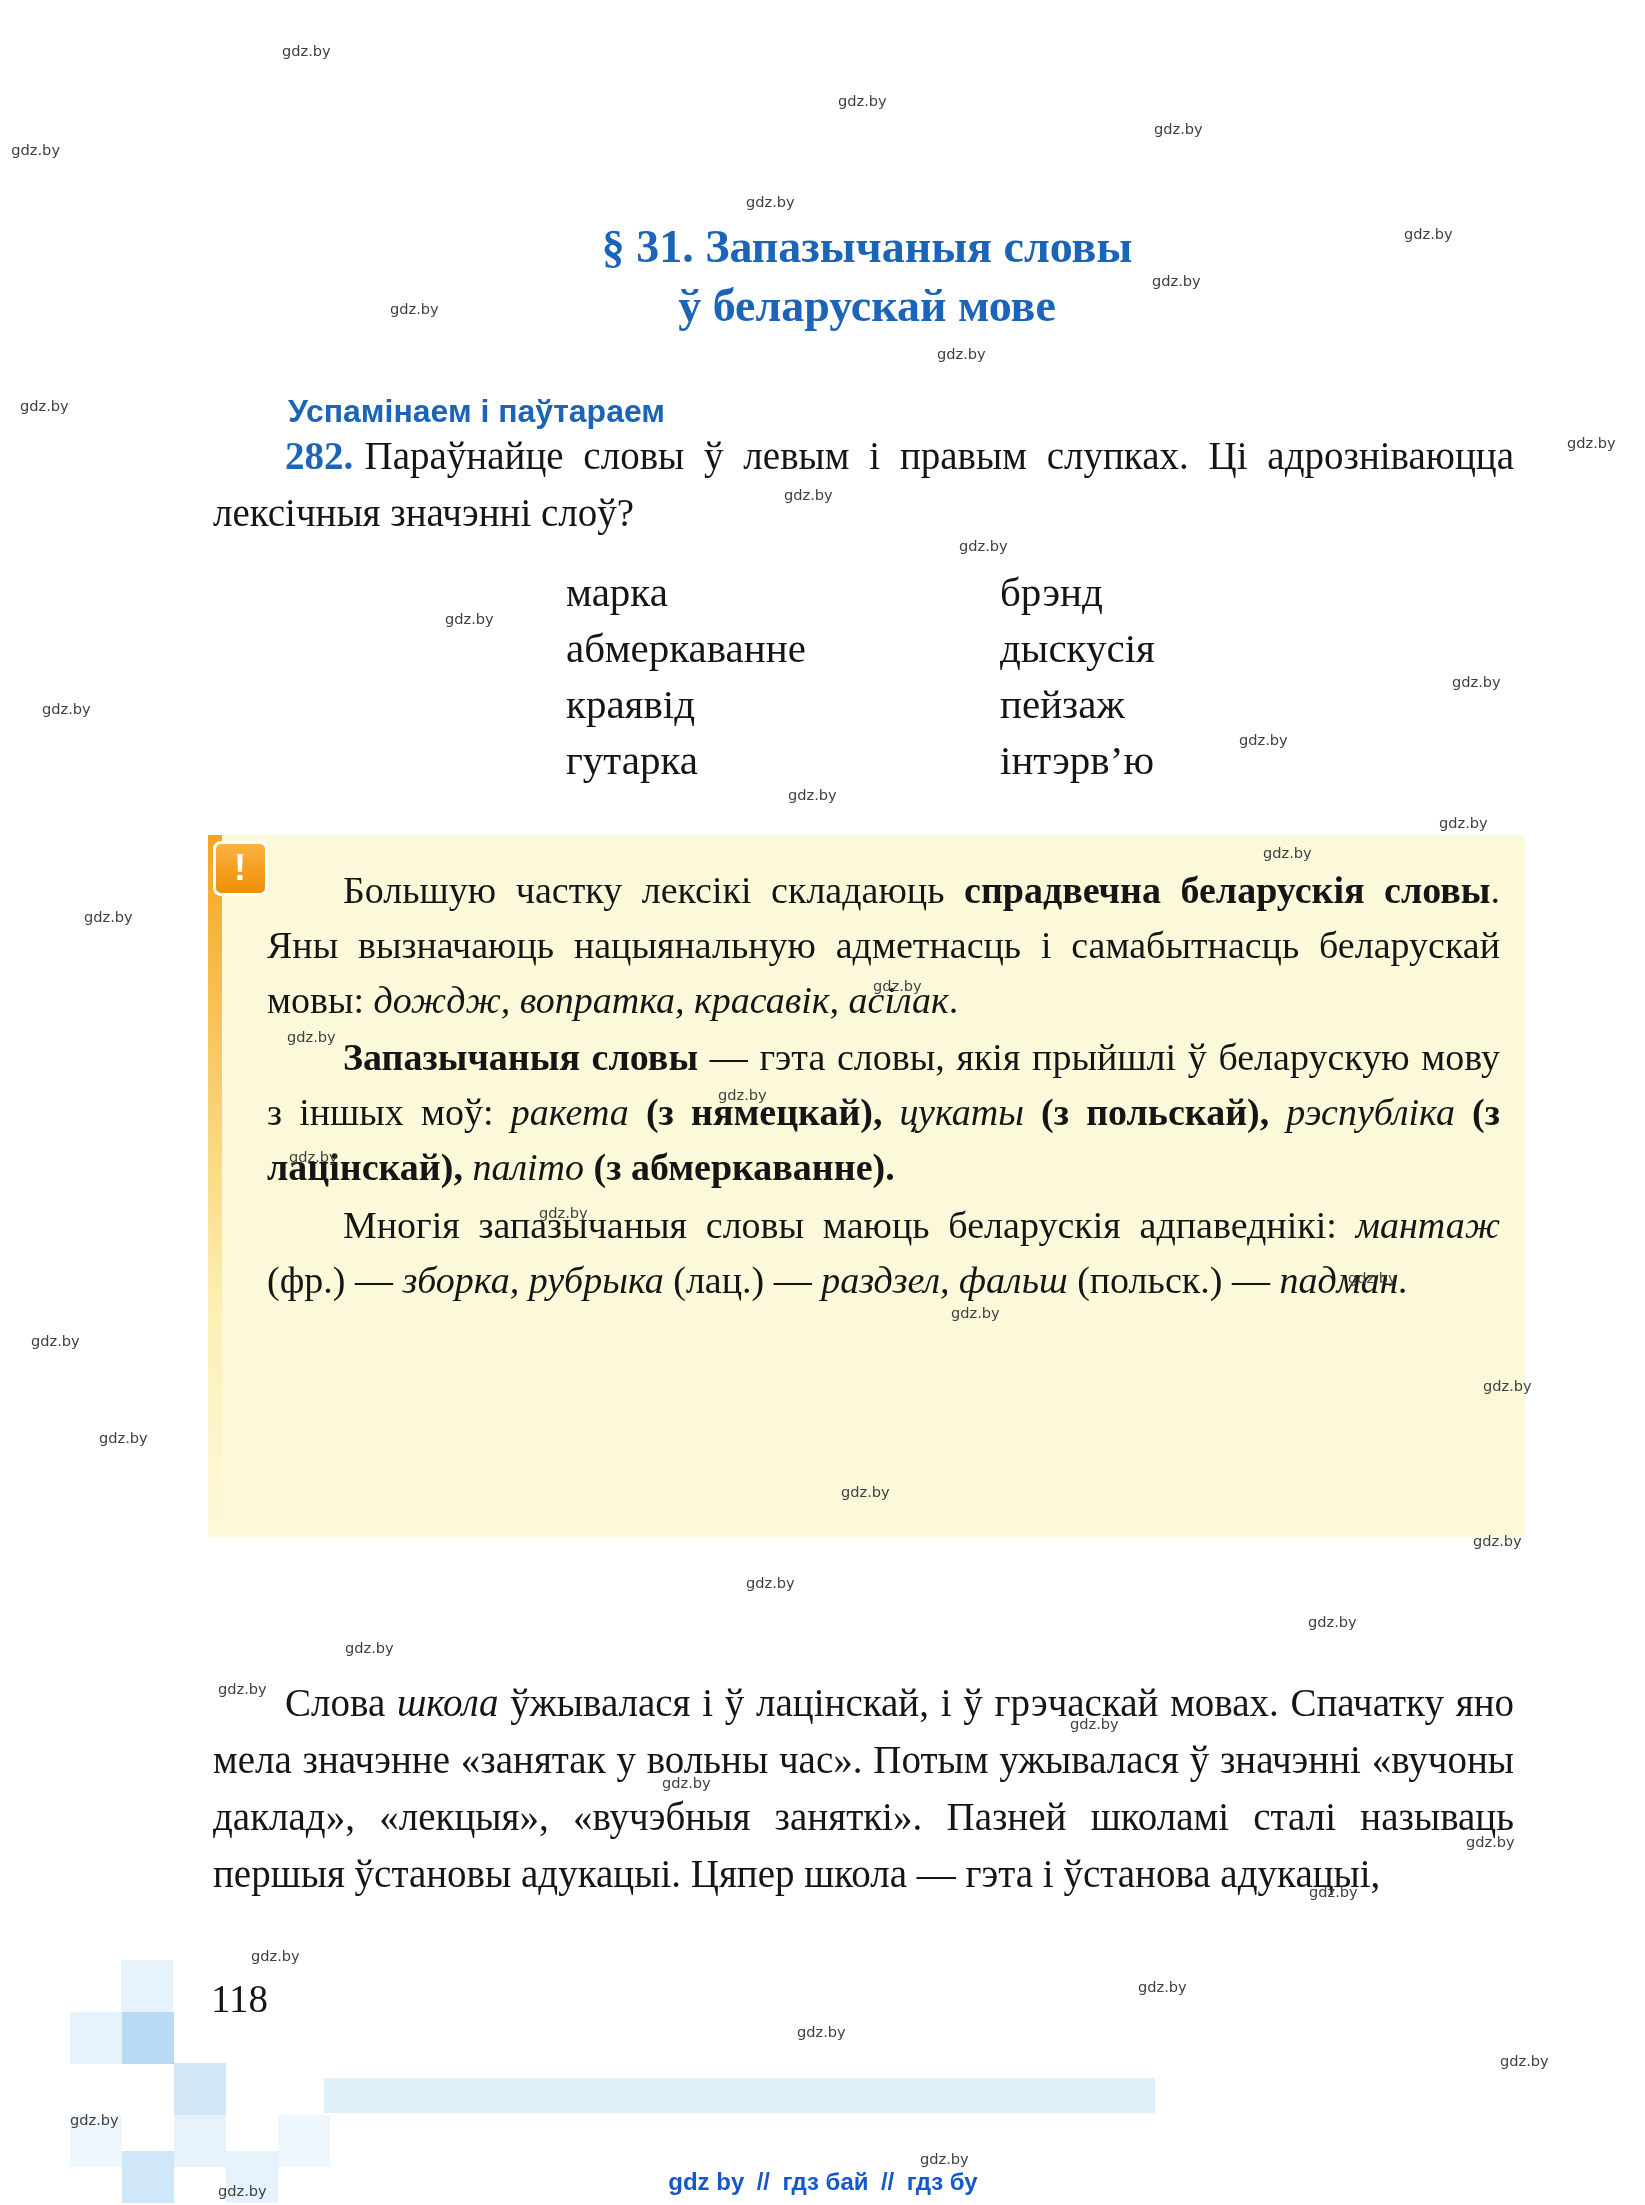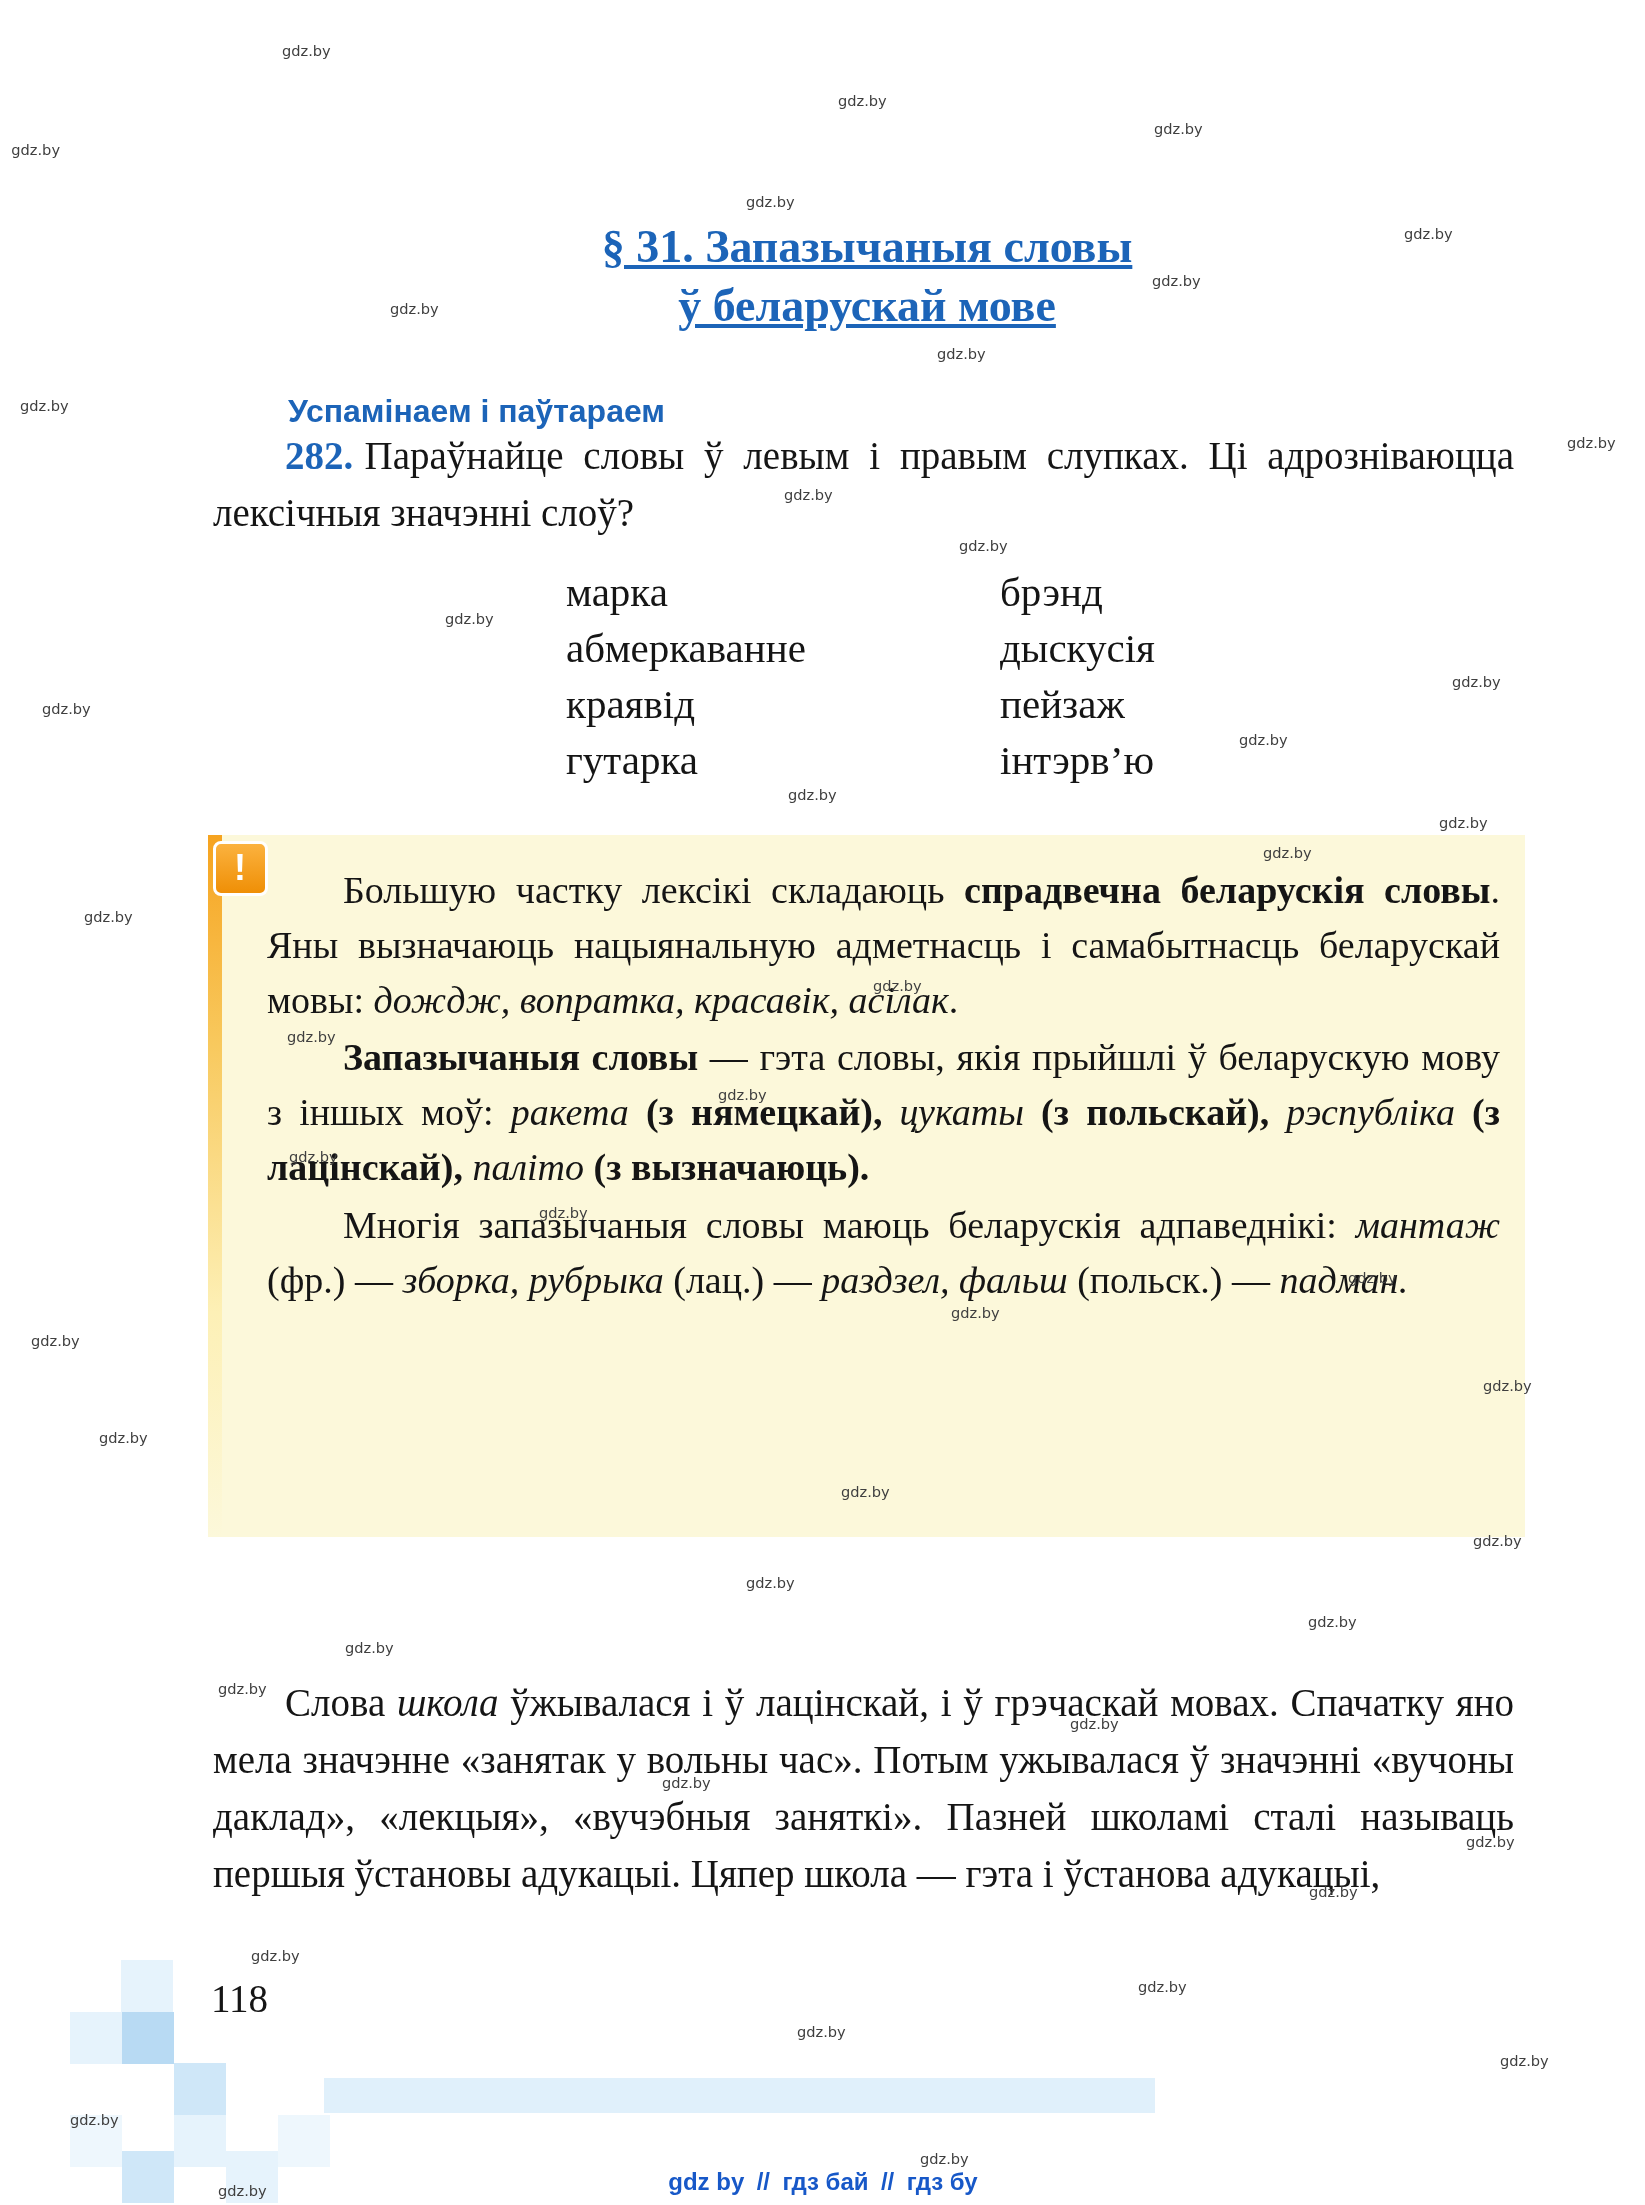--- a/index.html
+++ b/index.html
@@ -13,21 +13,21 @@
     font-size:14.6px; color:#3f3f3f; white-space:nowrap; z-index:6;
   }
   
   .top-banner {
     position:absolute; top:3.4px; left:0; width:100%; text-align:center;
     font-family:"Liberation Sans", sans-serif; font-size:21.4px; color:#00b43c;
   }
   
   .title {
     position:absolute; top:217px; left:213px; width:1308px; text-align:center;
-    color:#1c64b8; font-weight:bold; font-size:46px; line-height:59px;text-decoration:underline;
+    color:#1c64b8; font-weight:bold; font-size:46px; line-height:59px;
   }
   
   .section-heading {
     position:absolute; top:393px; left:288px;
     font-family:"Liberation Sans", sans-serif; font-weight:bold;
     font-size:32px; color:#1c64b8;
   }
   
   .ex-head {
     position:absolute; left:213px; width:1301px; font-size:39px;
@@ -113,21 +113,21 @@
     <div>дыскусія</div>
     <div>пейзаж</div>
     <div>інтэрв’ю</div>
   </div>
 
   <div class="rulebox">
     <div class="rulebox-strip"></div>
     <div class="rulebox-icon">!</div>
     <div class="rulebox-text">
       <p><span>Большую частку лексікі складаюць </span><span class="b">спрадвечна беларускія словы</span><span>. Яны вызначаюць нацыянальную адметнасць і самабытнасць беларускай мовы: </span><span class="i">дождж, вопратка, красавік, асілак</span><span>.</span></p>
-      <p><span class="b">Запазычаныя словы</span><span> — гэта словы, якія прыйшлі ў беларускую мову з іншых моў: </span><span class="i">ракета</span><span class="b"> (з нямецкай), </span><span class="i">цукаты</span><span class="b"> (з польскай), </span><span class="i">рэспубліка</span><span class="b"> (з лацінскай), </span><span class="i">паліто</span><span class="b"> (з вызначаюць).</span></p>
+      <p><span class="b">Запазычаныя словы</span><span> — гэта словы, якія прыйшлі ў беларускую мову з іншых моў: </span><span class="i">ракета</span><span class="b"> (з нямецкай), </span><span class="i">цукаты</span><span class="b"> (з польскай), </span><span class="i">рэспубліка</span><span class="b"> (з лацінскай), </span><span class="i">паліто</span><span class="b"> (з абмеркаванне).</span></p>
       <p><span>Многія запазычаныя словы маюць беларускія адпаведнікі: </span><span class="i">мантаж</span><span> (фр.) — </span><span class="i">зборка, рубрыка</span><span> (лац.) — </span><span class="i">раздзел, фальш</span><span> (польск.) — </span><span class="i">падман.</span></p>
     </div>
   </div>
 
 
   <div class="main-par">
     <p><span>Слова </span><span class="i">школа</span><span> ўжывалася і ў лацінскай, і ў грэчаскай мовах. Спачатку яно мела значэнне «занятак у вольны час». Потым ужывалася ў значэнні «вучоны даклад», «лекцыя», «вучэбныя заняткі». Пазней школамі сталі называць першыя ўстановы адукацыі. Цяпер школа — гэта і ўстанова адукацыі,</span></p>
   </div>
 
   <div class="page-number">118</div>

